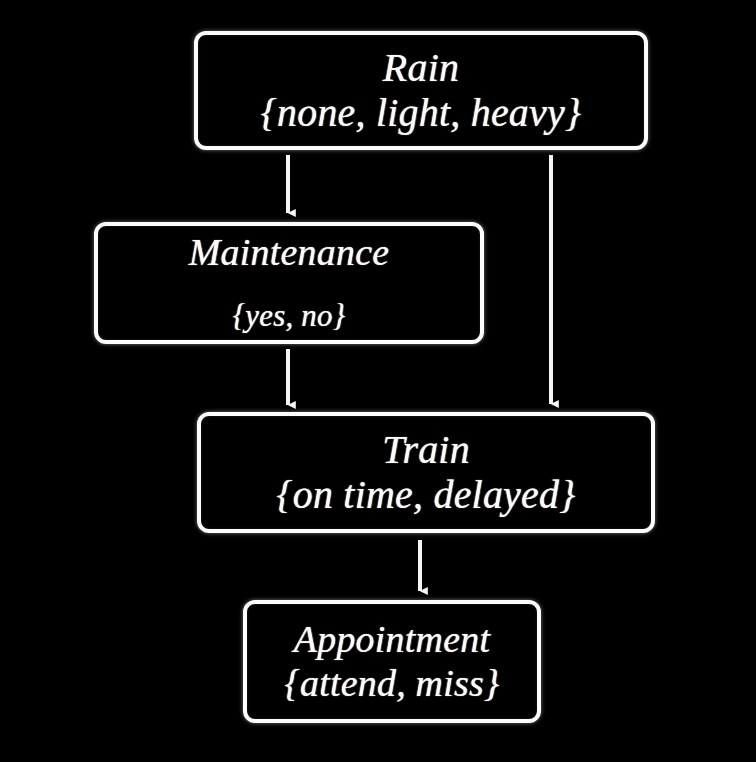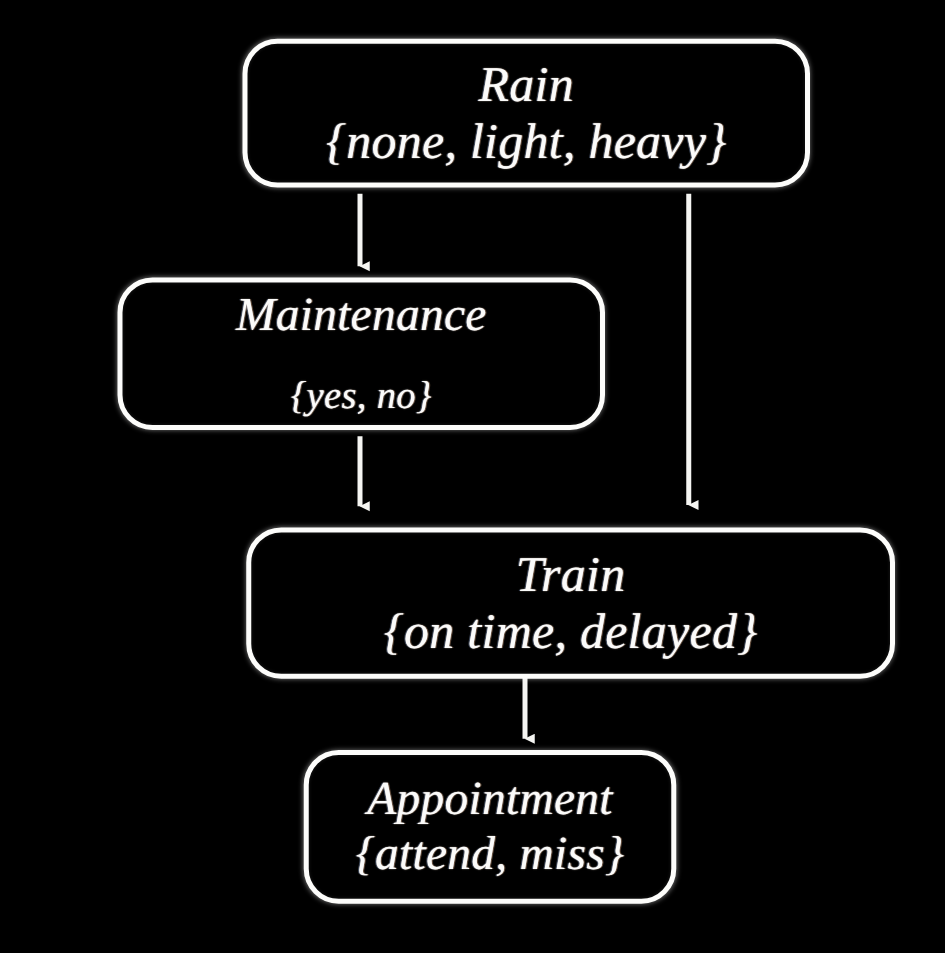--- a/index.html
+++ b/index.html
@@ -28,21 +28,21 @@
     width: 756px;
     height: 762px;
     pointer-events: none;
   }
   
   .node {
     position: absolute;
     box-sizing: border-box;
     background: #000000;
     border: 4px solid #fdfdfb;
-    border-radius: 28px;
+    border-radius: 12px;
     display: flex;
     flex-direction: column;
     align-items: center;
     justify-content: center;
     color: #fbfbfa;
     text-align: center;
     box-shadow: 0 0 4px rgba(255,255,255,0.45),
                 inset 0 0 3px rgba(255,255,255,0.12);
     text-shadow: 0 0 1px rgba(255,240,225,0.85),
                  -1px 0 0.5px rgba(150,190,255,0.30),
@@ -61,21 +61,21 @@
     line-height: 1.12;
     letter-spacing: 0.2px;
     white-space: nowrap;
     margin-top: 2px;
     text-align: right;
   }
 
   
   #node-rain        { left: 194px; top: 31px;  width: 454px; height: 119px; }
   #node-maintenance { left: 94px;  top: 222px; width: 390px; height: 122px; gap: 24px; }
-  #node-train       { left: 197px; top: 422px; width: 519px; height: 121px; }
+  #node-train       { left: 197px; top: 412px; width: 458px; height: 121px; }
   #node-appointment { left: 243px; top: 600px; width: 298px; height: 123px; }
 
   #node-rain .node-name             { font-size: 40px; }
   #node-rain .node-states           { font-size: 40px; }
   #node-maintenance .node-name      { font-size: 38px; }
   #node-maintenance .node-states    { font-size: 31px; }
   #node-train .node-name            { font-size: 40px; }
   #node-train .node-states          { font-size: 40px; }
   #node-appointment .node-name      { font-size: 38px; }
   #node-appointment .node-states    { font-size: 38px; }

